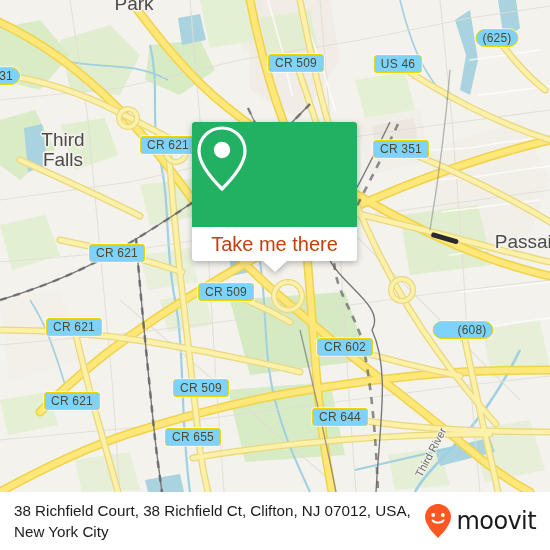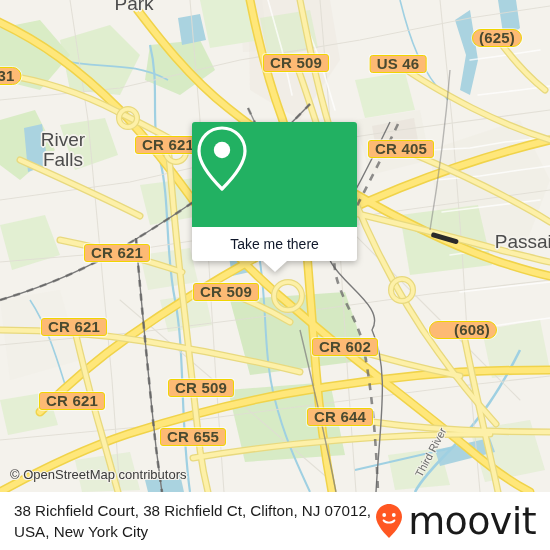--- a/index.html
+++ b/index.html
@@ -10,26 +10,26 @@
   }
   #app{position:relative;width:550px;height:550px;overflow:hidden;background:#fff;}
 
   
   .map{position:absolute;left:0;top:0;width:550px;height:492px;overflow:hidden;background:#f4f2ec;}
   .map svg{position:absolute;left:0;top:0;}
 
   
   .shield{
     position:absolute;
-    background:#fdba74;
+    background:#7dd3fc;
     border:1.6px solid #f0d500;
     border-radius:3px;
     color:#4a4a30;
-    font-size:15px;
-    font-weight:bold;
+    font-size:12px;
+    font-weight:normal;
     letter-spacing:.2px;
     padding:1.5px 6px 2.5px 6px;
     white-space:nowrap;
     line-height:12px;
     transform:translate(-50%,-50%);
     box-shadow:0 0 0 1px rgba(255,255,255,.55);
   }
   .shield.pill{border-radius:9px;}
 
   
@@ -68,21 +68,21 @@
     height:105px;background:#22b162;
     border-top-left-radius:3px;border-top-right-radius:3px;
     display:flex;align-items:center;justify-content:center;
   }
   .popup-body{
     background:#ffffff;height:34px;
     border-bottom-left-radius:3px;border-bottom-right-radius:3px;
     display:flex;align-items:center;justify-content:center;
   }
   .popup-label{
-    font-size:14px;color:#0f172a;white-space:nowrap;
+    font-size:20px;color:#c2410c;white-space:nowrap;
   }
   .popup-tail{
     position:absolute;left:50%;top:139px;margin-left:-12px;
     width:0;height:0;
     border-left:12px solid transparent;
     border-right:12px solid transparent;
     border-top:11px solid #ffffff;
   }
 
   
@@ -90,21 +90,21 @@
     position:absolute;left:0;top:492px;width:550px;height:58px;
     background:#ffffff;
     display:flex;align-items:center;justify-content:space-between;
     box-sizing:border-box;padding:0 14px 0 14px;
   }
   .footer-text{
     font-size:15.2px;color:#1c1c1c;line-height:21px;max-width:400px;
   }
   .brand{display:flex;align-items:center;gap:4px;}
   .brand-word{
-    font-size:38px;color:#1a1a1a;letter-spacing:-.6px;line-height:30px;
+    font-size:24px;color:#1a1a1a;letter-spacing:-.6px;line-height:30px;
     font-family:"DejaVu Sans",sans-serif;font-weight:500;
   }
 </style>
 </head>
 <body>
 
 <div id="app">
 
   <div class="map">
     <svg width="550" height="492" viewBox="0 0 550 492">
@@ -283,43 +283,42 @@
       <path class="rail2" stroke-dasharray="6 6" d="M136 238 C140 290 146 350 152 410 C156 452 160 478 162 492" opacity=".7"></path>
       <path class="rail" d="M248 108 C268 150 290 196 312 240" opacity=".8"></path>
       <path class="rail2" stroke-dasharray="6 6" d="M248 108 C268 150 290 196 312 240" opacity=".55"></path>
       <path class="rail" d="M300 330 C312 380 324 430 336 492" opacity=".7"></path>
       <path class="rail" d="M430 230 C440 170 446 120 450 70" opacity=".5"></path>
       <rect x="432" y="232" width="28" height="5" rx="2" fill="#2a2a2a" transform="rotate(16 432 232)"></rect>
       <rect x="148" y="536" width="26" height="5" rx="2" fill="#2a2a2a"></rect>
     </svg>
 
     <div class="place" style="left:134px;top:4px;">Park</div>
-    <div class="place" style="left:63px;top:150px;white-space:pre;">River
+    <div class="place" style="left:63px;top:150px;white-space:pre;">Third
 Falls</div>
     <div class="place" style="left:528px;top:242px;">Passaic</div>
 
     <div class="river-label" style="left:418px;top:470px;transform:rotate(-62deg);transform-origin:left center;">Third River</div>
 
     <div class="shield pill" style="left:6px;top:76px;">31</div>
     <div class="shield" style="left:296px;top:63px;">CR 509</div>
     <div class="shield" style="left:398px;top:64px;">US 46</div>
     <div class="shield pill" style="left:497px;top:38px;">(625)</div>
     <div class="shield" style="left:168px;top:145px;">CR 621</div>
-    <div class="shield" style="left:401px;top:149px;">CR 405</div>
+    <div class="shield" style="left:401px;top:149px;">CR 351</div>
     <div class="shield" style="left:117px;top:253px;">CR 621</div>
     <div class="shield" style="left:226px;top:292px;">CR 509</div>
     <div class="shield" style="left:74px;top:327px;">CR 621</div>
     <div class="shield pill" style="left:463px;top:330px;padding-left:24px;">(608)</div>
     <div class="shield" style="left:345px;top:347px;">CR 602</div>
     <div class="shield" style="left:201px;top:388px;">CR 509</div>
     <div class="shield" style="left:72px;top:401px;">CR 621</div>
     <div class="shield" style="left:340px;top:417px;">CR 644</div>
     <div class="shield" style="left:193px;top:437px;">CR 655</div>
 
-    <div class="attrib">© OpenStreetMap contributors</div>
 
     <div class="popup">
       <div class="popup-head">
         <svg width="60" height="72" viewBox="0 0 60 72">
           <path d="M30 6 C17.3 6 7 16.3 7 29 C7 44 26 63 30 67 C34 63 53 44 53 29 C53 16.3 42.7 6 30 6 Z" fill="none" stroke="#ffffff" stroke-width="3.2" stroke-linejoin="round"></path>
           <circle cx="30" cy="28" r="8.2" fill="#ffffff"></circle>
         </svg>
       </div>
       <div class="popup-body">
         <span class="popup-label">Take me there</span>

